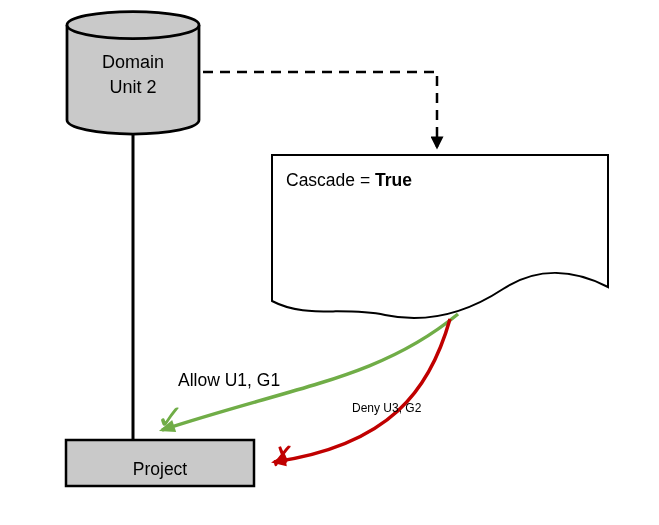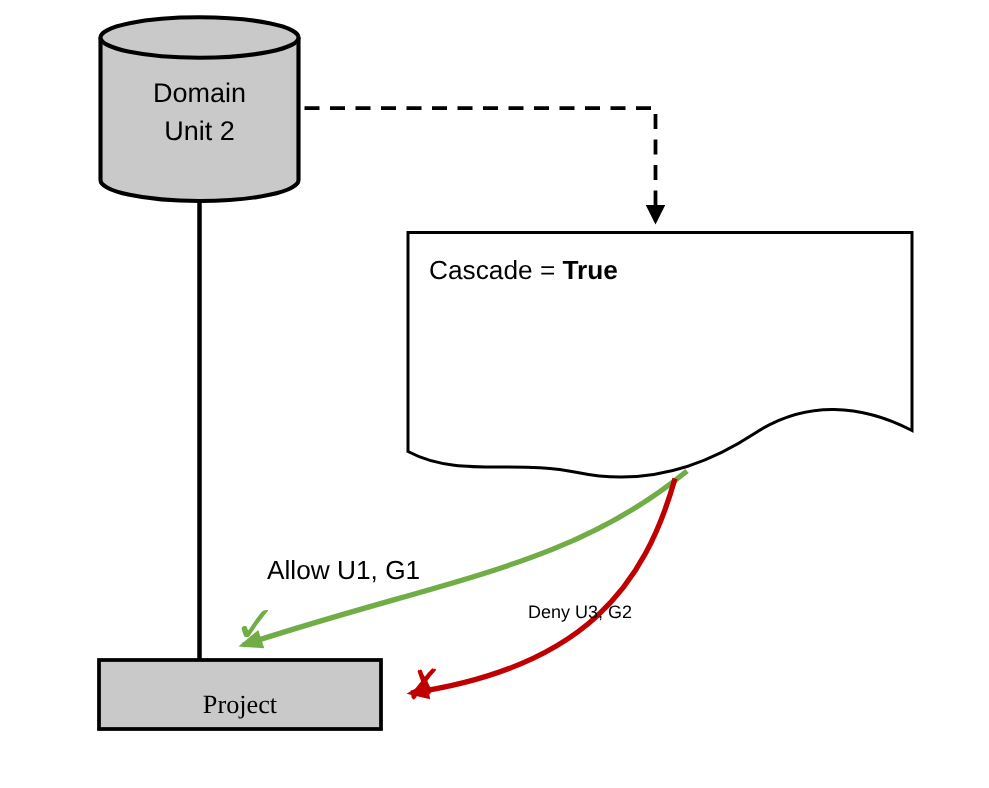--- a/index.html
+++ b/index.html
@@ -38,21 +38,20 @@
   }
   .deny-label {
     left: 352px; top: 401px;
     font-size: 12px;
   }
 
   .project-label {
     left: 66px; top: 440px; width: 188px; height: 58px;
     display: flex; align-items: center; justify-content: center;
     font-size: 17.5px;
-    font-family: Liberation Serif, serif;
   }
 
   .check-icon {
     left: 156px; top: 400px;
     font-size: 34px; line-height: 34px;
     color: #70ad47;
   }
   .cross-icon {
     left: 271px; top: 443px;
     font-size: 28px; line-height: 28px;

